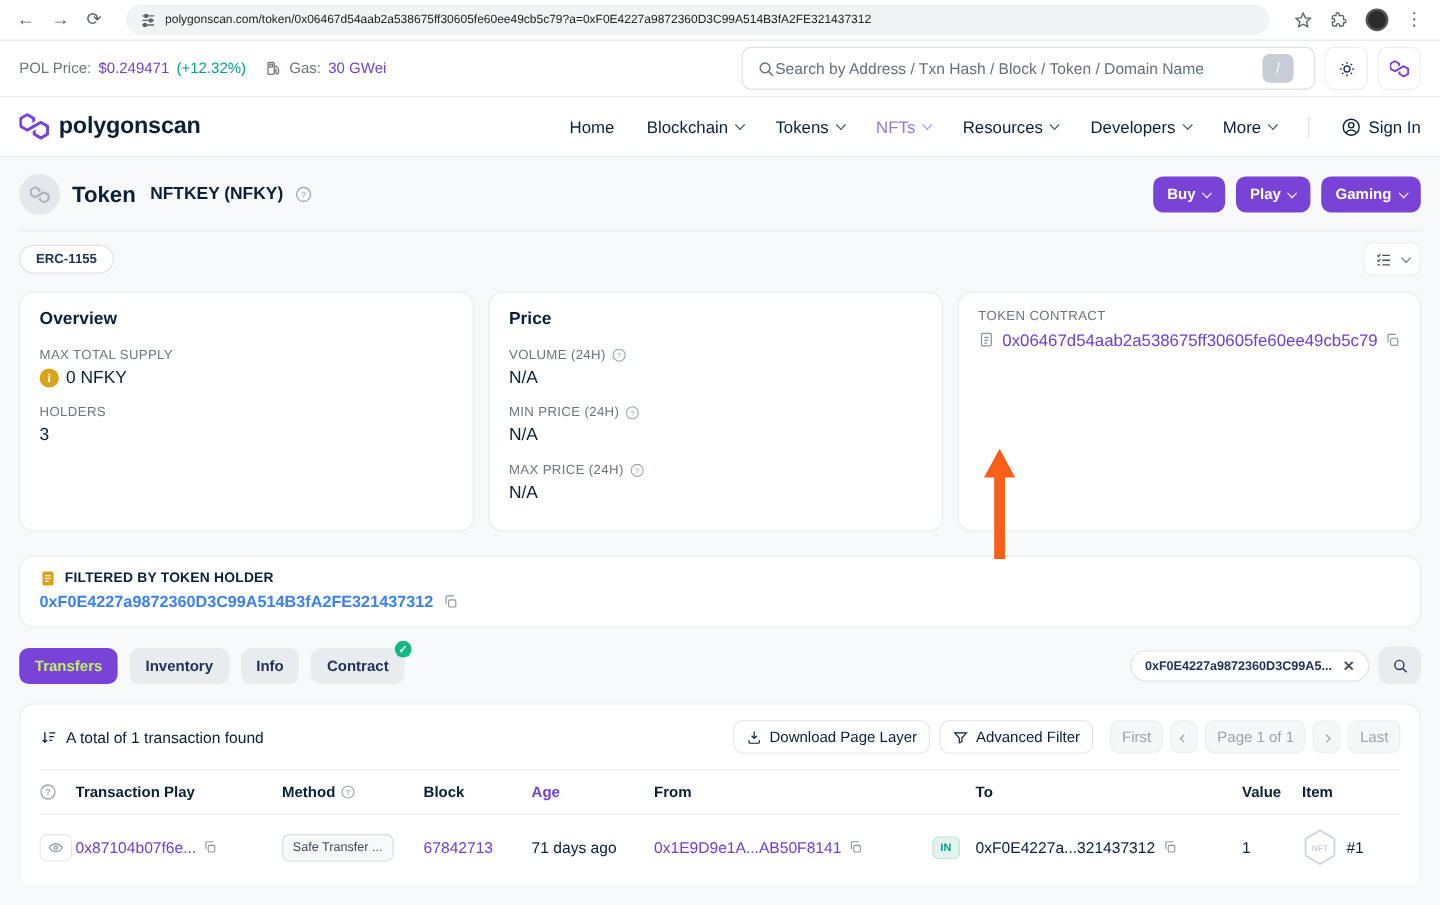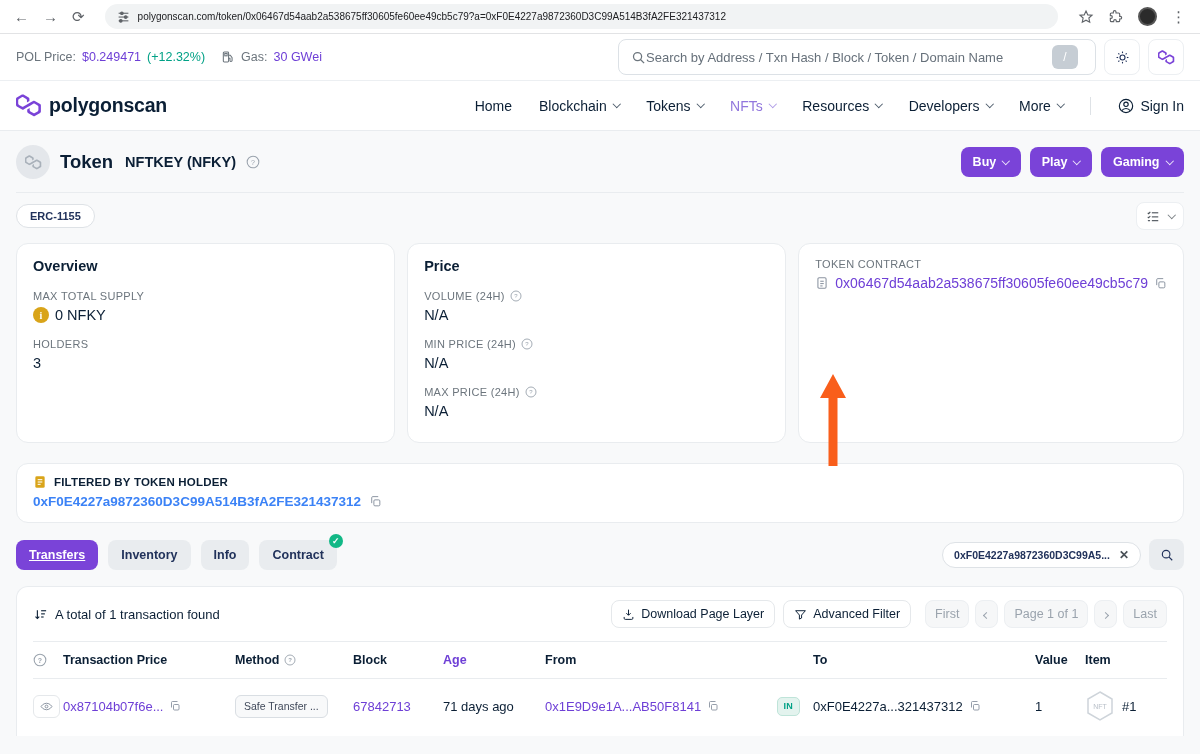--- a/index.html
+++ b/index.html
@@ -63,21 +63,21 @@
   .fvalue { font-size:14.5px; color:#0b1f35; margin:5px 0 15px; display:flex; align-items:center; gap:6px; }
   .gold-i { width:16px; height:16px; border-radius:50%; background:#d9a419; color:#fff; font-size:10px; font-weight:bold; display:grid; place-items:center; font-family:"Liberation Serif",serif; }
   .addr-link { color:#6e3fd6; font-size:14px; text-decoration:none; }
 
   .filtered-card { margin-top:20px; background:#fff; border:1px solid #e9ecef; border-radius:12px; padding:11px 16px 13px; }
   .filt-top { display:flex; align-items:center; gap:7px; font-size:11.5px; font-weight:bold; color:#0b1f35; letter-spacing:.2px; }
   .filt-addr { margin-top:5px; display:flex; align-items:center; gap:8px; font-size:13.5px; font-weight:bold; color:#3b82f6; }
 
   .tabs-row { margin-top:16px; display:flex; align-items:center; gap:10px; }
   .tab { position:relative; background:#e9ecef; color:#21325b; border:none; font-family:inherit; font-size:12.5px; font-weight:bold; border-radius:8px; padding:8px 13px; cursor:pointer; }
-  .tab.active { background:#7a43d8; color:#ffffff;text-decoration:underline; }
+  .tab.active { background:#7a43d8; color:#bef264; }
   .tab-check { position:absolute; top:-6px; right:-6px; width:14px; height:14px; border-radius:50%; background:#12b886; color:#fff; font-size:9px; display:grid; place-items:center; }
   .tabs-right { margin-left:auto; display:flex; align-items:center; gap:8px; }
   .filter-chip { background:#fff; border:1px solid #dee2e6; border-radius:15px; padding:6px 11px; font-size:10.5px; font-weight:bold; color:#21325b; display:flex; align-items:center; gap:9px; }
   .chip-x { color:#495057; font-size:12px; cursor:pointer; line-height:1; }
   .search-mini { width:35px; height:31px; background:#e9ecef; border:none; border-radius:8px; display:grid; place-items:center; cursor:pointer; }
 
   .table-card { margin-top:16px; background:#fff; border:1px solid #e9ecef; border-bottom:none; border-radius:12px 12px 0 0; padding:0 16px; }
   .table-toolbar { display:flex; align-items:center; gap:8px; padding:13px 0; }
   .summary { display:flex; gap:7px; font-size:13px; color:#0b1f35; }
   .tbtn { background:#fff; border:1px solid #e5e8eb; border-radius:8px; padding:6px 10px; font-family:inherit; font-size:12.5px; color:#0b1f35; display:flex; align-items:center; gap:6px; cursor:pointer; }
@@ -417,21 +417,21 @@
       </div>
     </div>
 
     <div class="grid-cols thead">
       <span>
         <svg width="14" height="14" viewBox="0 0 24 24" fill="none" stroke="#9aa3ad" stroke-width="1.8">
             <circle cx="12" cy="12" r="10"></circle>
             <text x="12" y="16.5" font-size="12" fill="#9aa3ad" stroke="none" text-anchor="middle" font-family="Liberation Sans,sans-serif">?</text>
           </svg>
       </span>
-      <span>Transaction Price</span>
+      <span>Transaction Play</span>
       <span class="th-with-q">
           <span>Method</span>
         <svg width="12" height="12" viewBox="0 0 24 24" fill="none" stroke="#9aa3ad" stroke-width="1.8">
             <circle cx="12" cy="12" r="10"></circle>
             <text x="12" y="16.5" font-size="12" fill="#9aa3ad" stroke="none" text-anchor="middle" font-family="Liberation Sans,sans-serif">?</text>
           </svg>
       </span>
       <span>Block</span>
       <span class="th-age">Age</span>
       <span>From</span>

